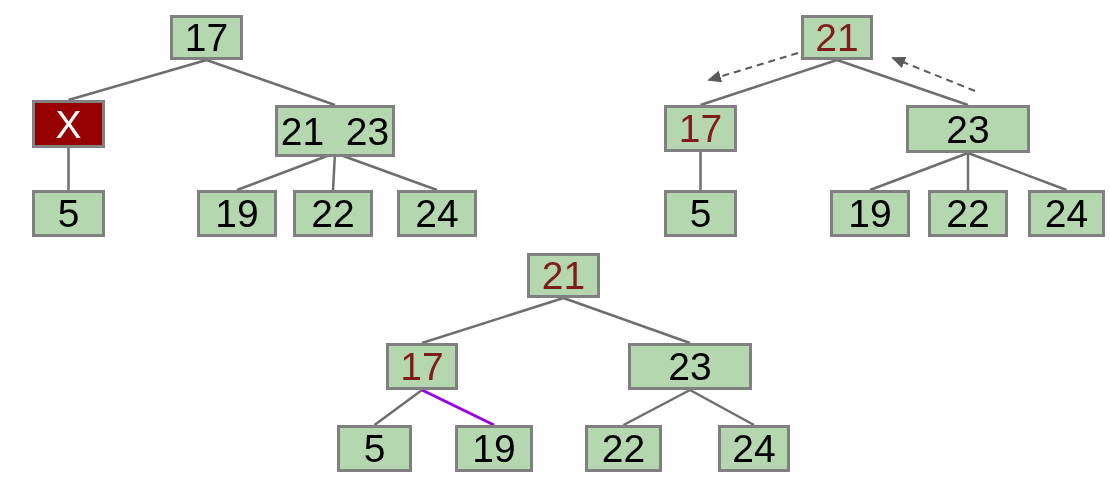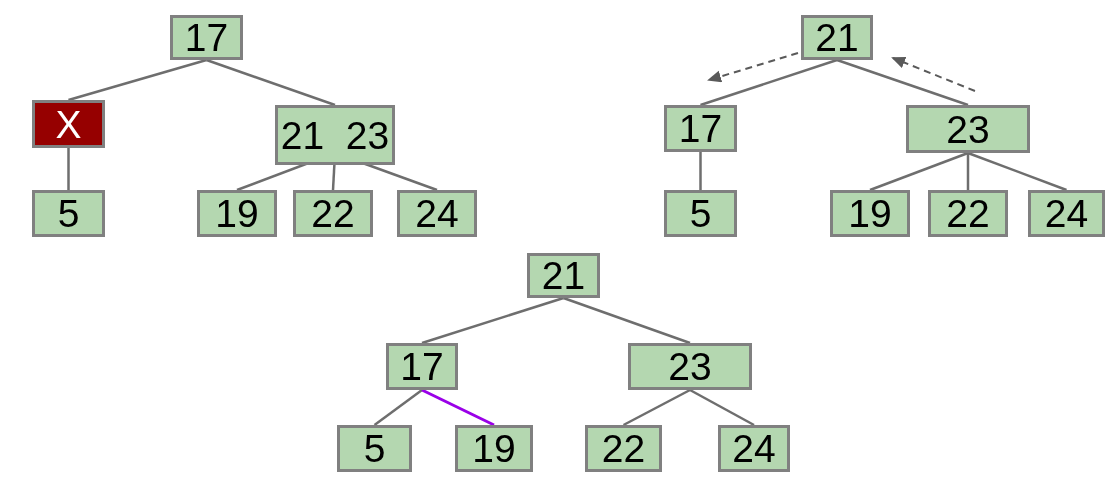--- a/index.html
+++ b/index.html
@@ -23,21 +23,21 @@
     color:#000000;
     display:flex;
     align-items:center;
     justify-content:center;
     font-size:39px;
     line-height:1;
     letter-spacing:0px;
     white-space:pre;
     z-index:2;
   }
-  .node.purple{ color:#000000; }
+  .node.purple{ color:#7f1d1d; }
   .node.deleted{ background:#960000; border-color:#808080; color:#ffffff; }
 </style>
 </head>
 <body>
 
 <div id="canvas">
 
   <svg class="edges" viewBox="0 0 1110 484" xmlns="http://www.w3.org/2000/svg">
     <defs>
       <marker id="arrowhead" markerWidth="7" markerHeight="7" refX="6" refY="3" orient="auto" markerUnits="strokeWidth">
@@ -66,21 +66,21 @@
       </g>
     <g id="annotation-group">
         <line x1="798" y1="53" x2="709" y2="80" stroke="#5a5a5a" stroke-width="2" stroke-dasharray="7,5" marker-end="url(#arrowhead)"></line>
         <line x1="975" y1="91" x2="893" y2="58" stroke="#5a5a5a" stroke-width="2" stroke-dasharray="7,5" marker-end="url(#arrowhead)"></line>
       </g>
   </svg>
 
   <div id="node-layer">
       <div class="node" style="left: 170px; top: 15px; width: 73px; height: 45px;"><span>17</span></div>
       <div class="node deleted" style="left: 32px; top: 100px; width: 73px; height: 48px;"><span>X</span></div>
-      <div class="node" style="left: 275px; top: 105px; width: 120px; height: 60px;"><span>21  23</span></div>
+      <div class="node" style="left: 275px; top: 105px; width: 120px; height: 52px;"><span>21  23</span></div>
       <div class="node" style="left: 32px; top: 190px; width: 73px; height: 47px;"><span>5</span></div>
       <div class="node" style="left: 197px; top: 190px; width: 80px; height: 47px;"><span>19</span></div>
       <div class="node" style="left: 293px; top: 190px; width: 80px; height: 47px;"><span>22</span></div>
       <div class="node" style="left: 397px; top: 190px; width: 80px; height: 47px;"><span>24</span></div>
       <div class="node purple" style="left: 801px; top: 15px; width: 72px; height: 45px;"><span>21</span></div>
       <div class="node purple" style="left: 664px; top: 105px; width: 73px; height: 47px;"><span>17</span></div>
       <div class="node" style="left: 906px; top: 105px; width: 124px; height: 48px;"><span>23</span></div>
       <div class="node" style="left: 664px; top: 190px; width: 73px; height: 47px;"><span>5</span></div>
       <div class="node" style="left: 830px; top: 190px; width: 80px; height: 47px;"><span>19</span></div>
       <div class="node" style="left: 928px; top: 190px; width: 80px; height: 47px;"><span>22</span></div>

